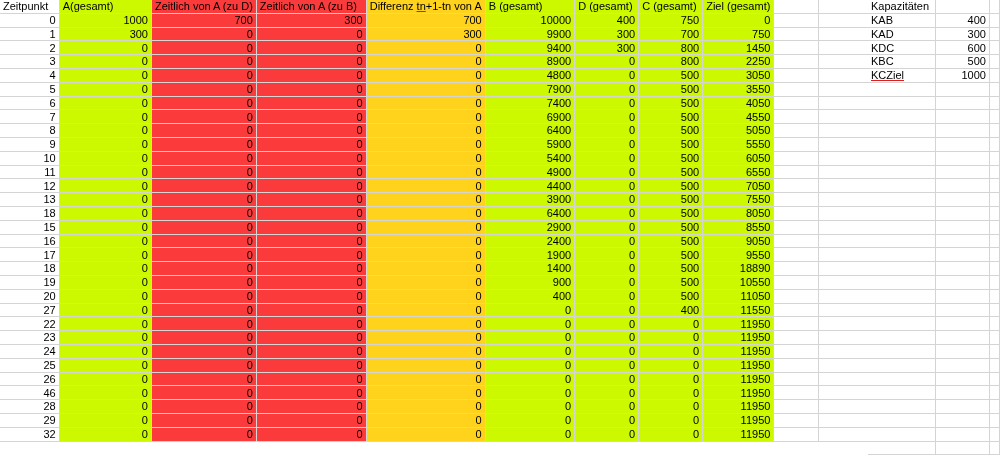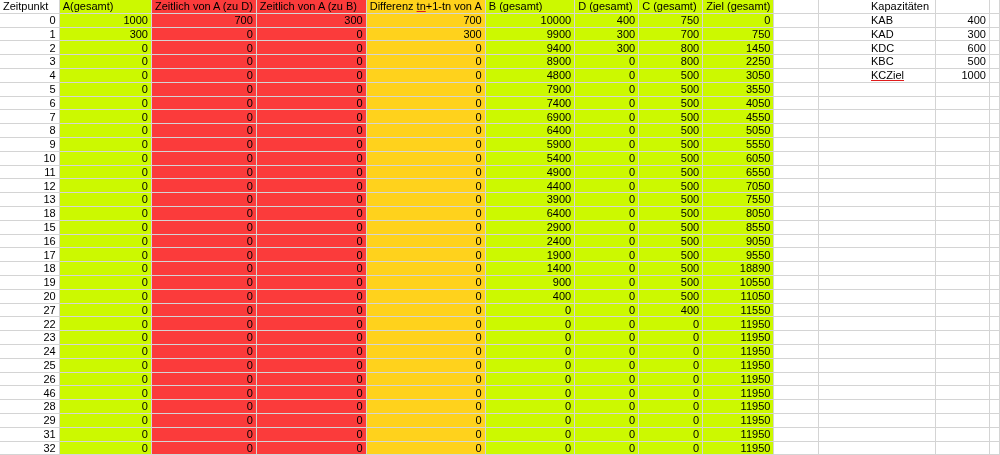--- a/index.html
+++ b/index.html
@@ -554,35 +554,20 @@
           <td class="green num">0</td>
           <td class="green num">0</td>
           <td class="green num">0</td>
           <td class="green num">11950</td>
           <td class="white">&nbsp;</td>
           <td class="white">&nbsp;</td>
           <td class="white">&nbsp;</td>
           <td class="white">&nbsp;</td>
         </tr>
         <tr>
-          <td class="white num">31</td>
-          <td class="green num">0</td>
-          <td class="red num">0</td>
-          <td class="red num">0</td>
-          <td class="orange num">0</td>
-          <td class="green num">0</td>
-          <td class="green num">0</td>
-          <td class="green num">0</td>
-          <td class="green num">11950</td>
-          <td class="white">&nbsp;</td>
-          <td class="white">&nbsp;</td>
-          <td class="white">&nbsp;</td>
-          <td class="white">&nbsp;</td>
-        </tr>
-        <tr>
           <td class="white num">32</td>
           <td class="green num">0</td>
           <td class="red num">0</td>
           <td class="red num">0</td>
           <td class="orange num">0</td>
           <td class="green num">0</td>
           <td class="green num">0</td>
           <td class="green num">0</td>
           <td class="green num">11950</td>
           <td class="white">&nbsp;</td>

